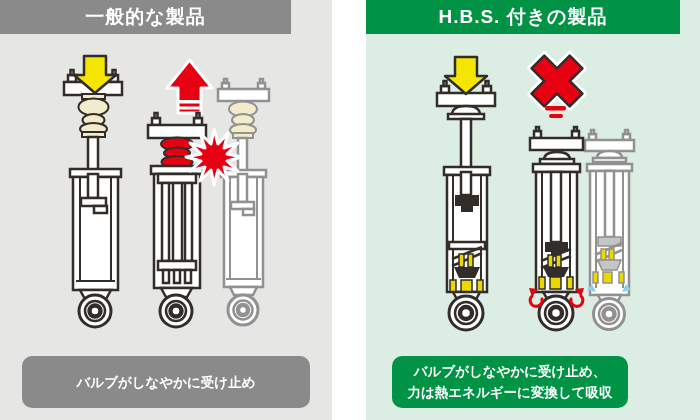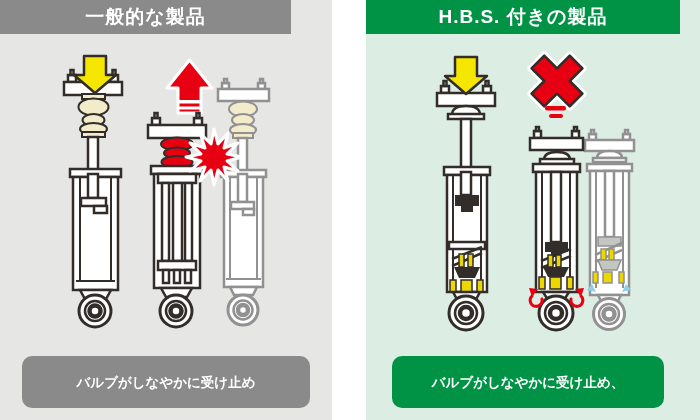--- a/index.html
+++ b/index.html
@@ -16,21 +16,21 @@
   }
   .hdr-left{left:0;width:291px;background:var(--c-left_header);}
   .hdr-right{left:366px;width:314px;background:var(--c-right_header);}
   .caption{
     position:absolute;top:356px;height:52px;border-radius:10px;
     display:flex;flex-direction:column;justify-content:center;align-items:center;
     color:var(--c-caption_text);font-size:13.5px;font-weight:bold;line-height:21px;
     text-align:center;
   }
   .cap-left{left:22px;width:288px;background:var(--c-left_header);}
-  .cap-right{left:392px;width:272px;background:var(--c-right_header);}
+  .cap-right{left:392px;width:236px;background:var(--c-right_header);}
   .art{position:absolute;left:0;top:0;width:700px;height:420px;}
 
   .o{fill:#fff;stroke:var(--c-outline);stroke-width:2.5;}
   .o3{fill:#fff;stroke:var(--c-outline);stroke-width:3;}
   .hole{fill:#fff;stroke:var(--c-outline);stroke-width:4.5;}
   .om{fill:#fff;stroke:var(--c-muted);stroke-width:2.5;}
   .om3{fill:#fff;stroke:var(--c-muted);stroke-width:3;}
   .holem{fill:#fff;stroke:var(--c-muted);stroke-width:4.5;}
   .ln{stroke:var(--c-outline);stroke-width:2;}
   .lnm{stroke:var(--c-muted);stroke-width:2;}
@@ -264,15 +264,16 @@
         <polygon class="red" points="575,289 584,288 581,297"></polygon>
       </g>
     </g>
   </svg>
 
   <div class="caption cap-left">
     <div>バルブがしなやかに受け止め</div>
   </div>
   <div class="caption cap-right">
     <div>バルブがしなやかに受け止め、</div>
+    <div>力は熱エネルギーに変換して吸収</div>
   </div>
 
 </div>
 
 </body></html>

